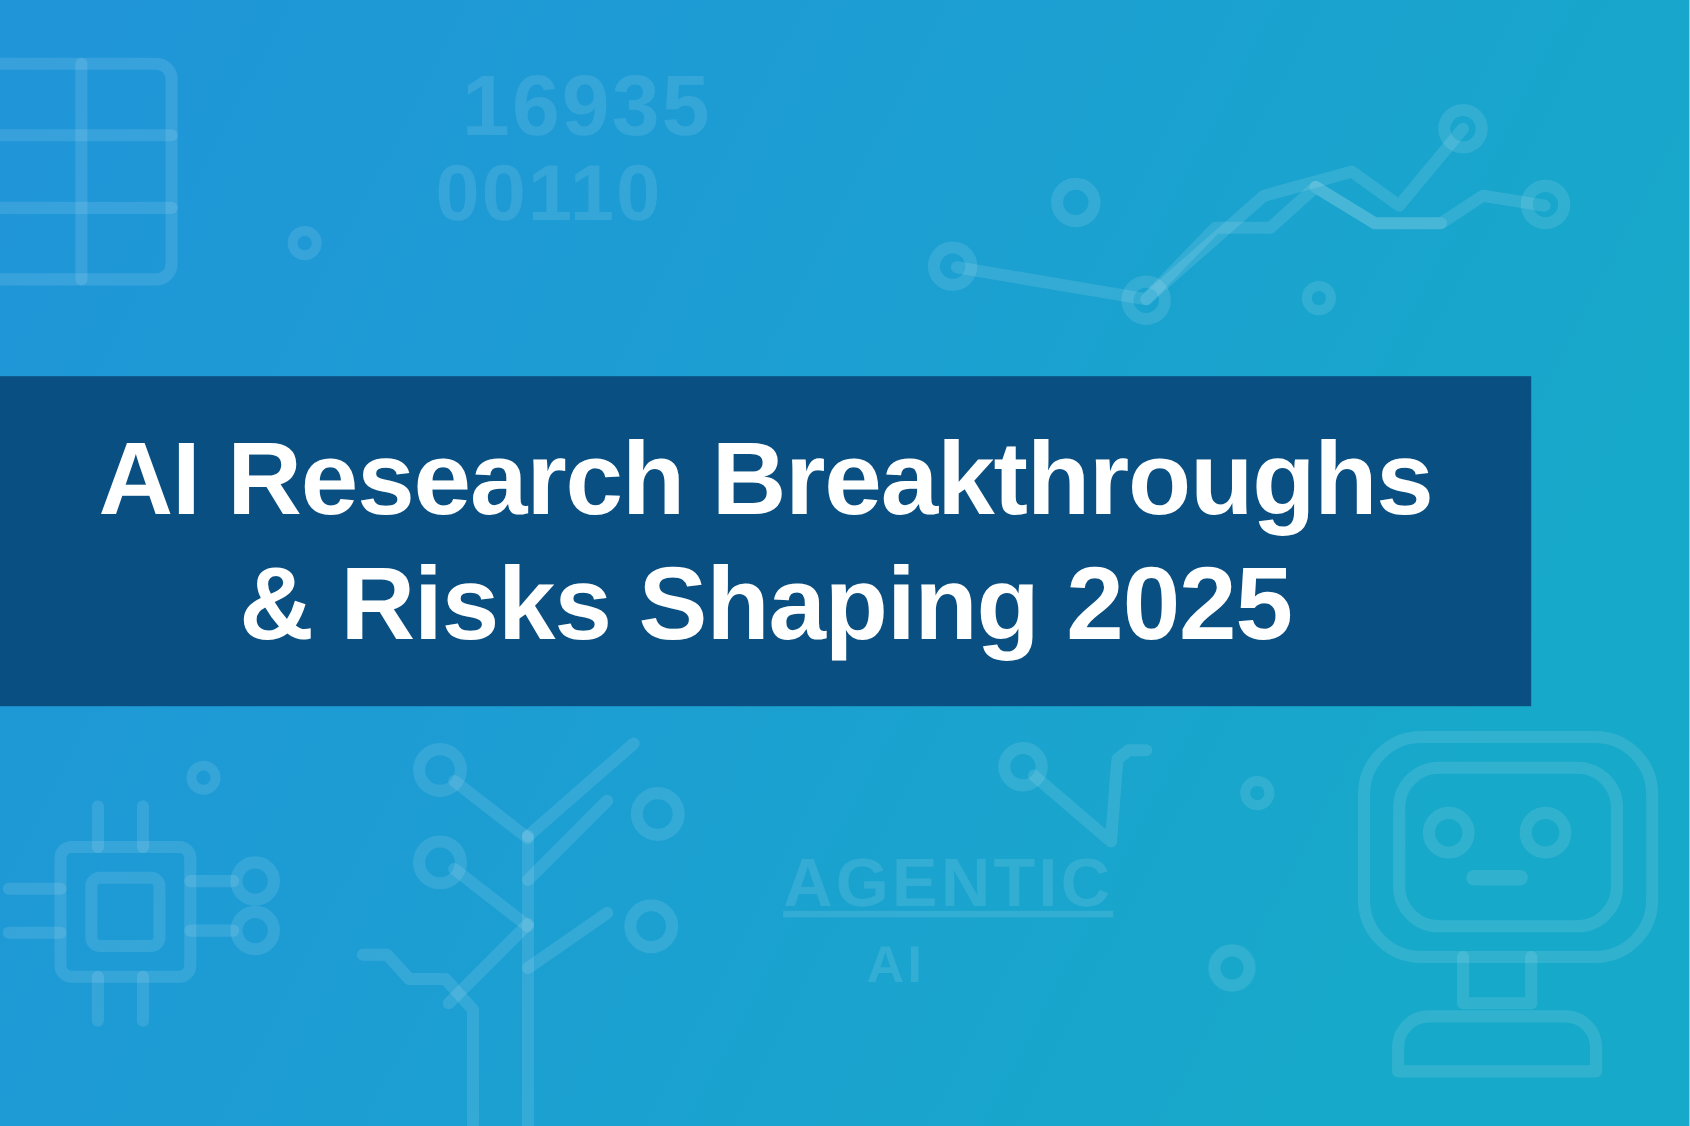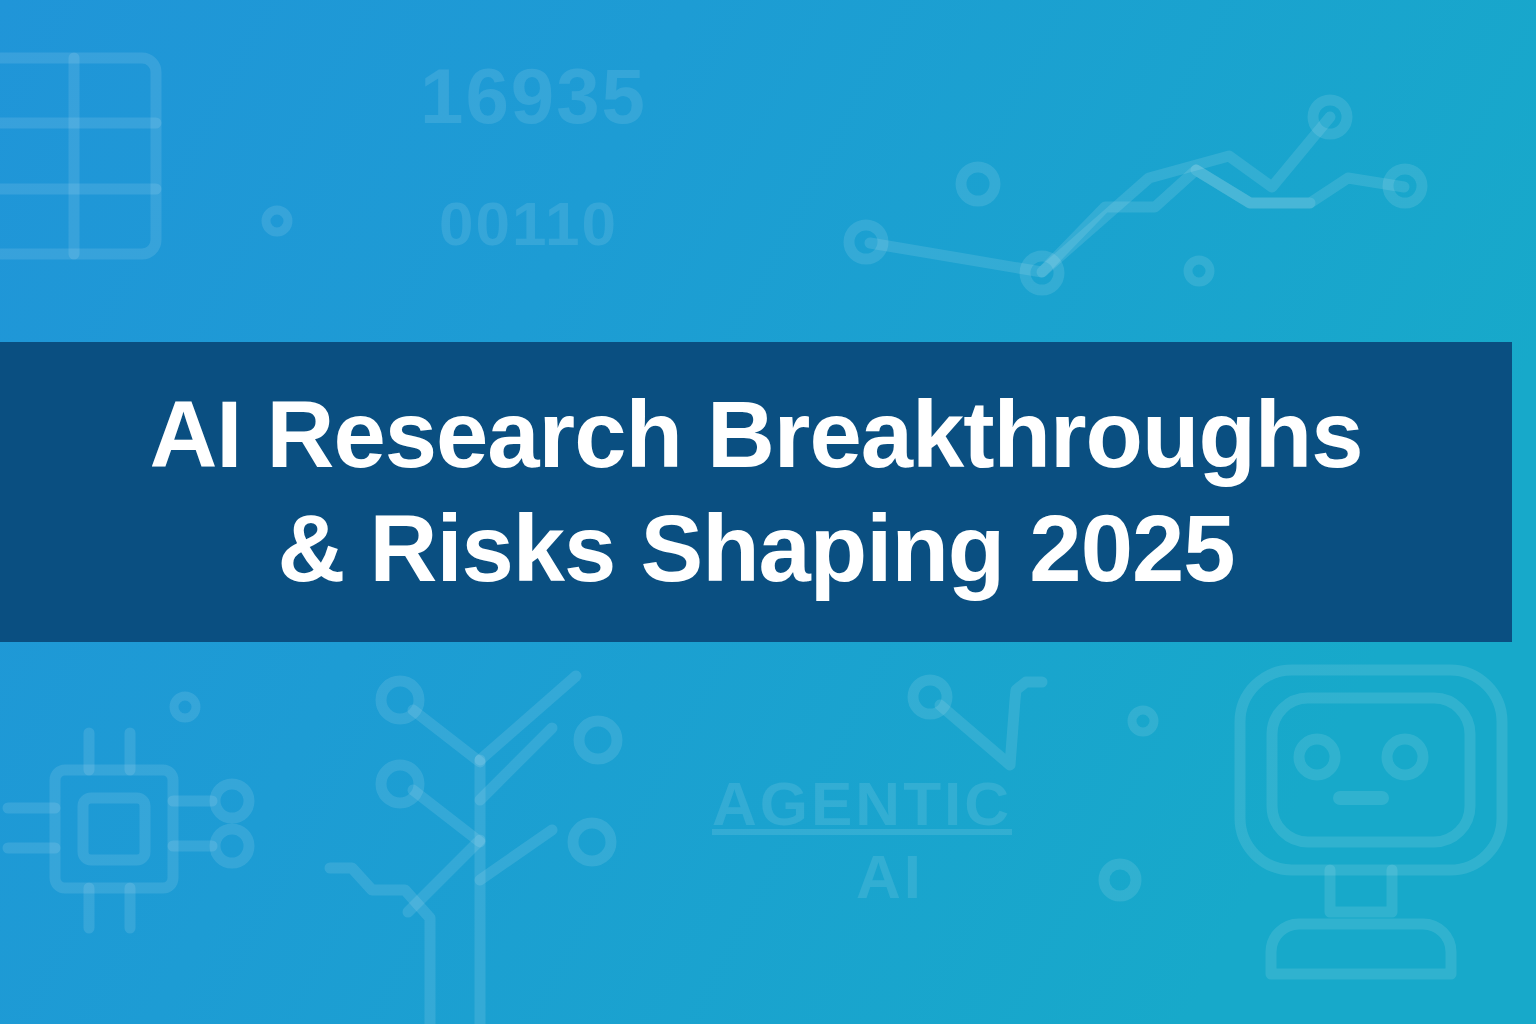--- a/index.html
+++ b/index.html
@@ -31,46 +31,45 @@
     user-select: none;
     white-space: nowrap;
   }
   #binary-line-1 {
     left: 420px;
     top: 56px;
     font-size: 78px;
     line-height: 80px;
   }
   #binary-line-2 {
-    left: 439px;
+    left: 396px;
     top: 136px;
-    font-size: 62px;
+    font-size: 72px;
     line-height: 80px;
-    margin-top: 48px;
   }
   #agentic-line-1 {
     left: 712px;
     top: 772px;
     font-size: 62px;
     line-height: 64px;
     letter-spacing: 3px;
     text-decoration: underline;
   }
   #agentic-line-2 {
-    left: 856px;
+    left: 788px;
     top: 845px;
-    font-size: 62px;
+    font-size: 47px;
     line-height: 64px;
     letter-spacing: 3px;
   }
   #title-band {
     position: absolute;
     left: 0;
     top: 342px;
-    width: 1512px;
+    width: 1392px;
     height: 300px;
     background: #0a4f81;
     display: flex;
     flex-direction: column;
     align-items: center;
     justify-content: center;
   }
   .title-line {
     color: #ffffff;
     font-family: "Liberation Sans", sans-serif;

